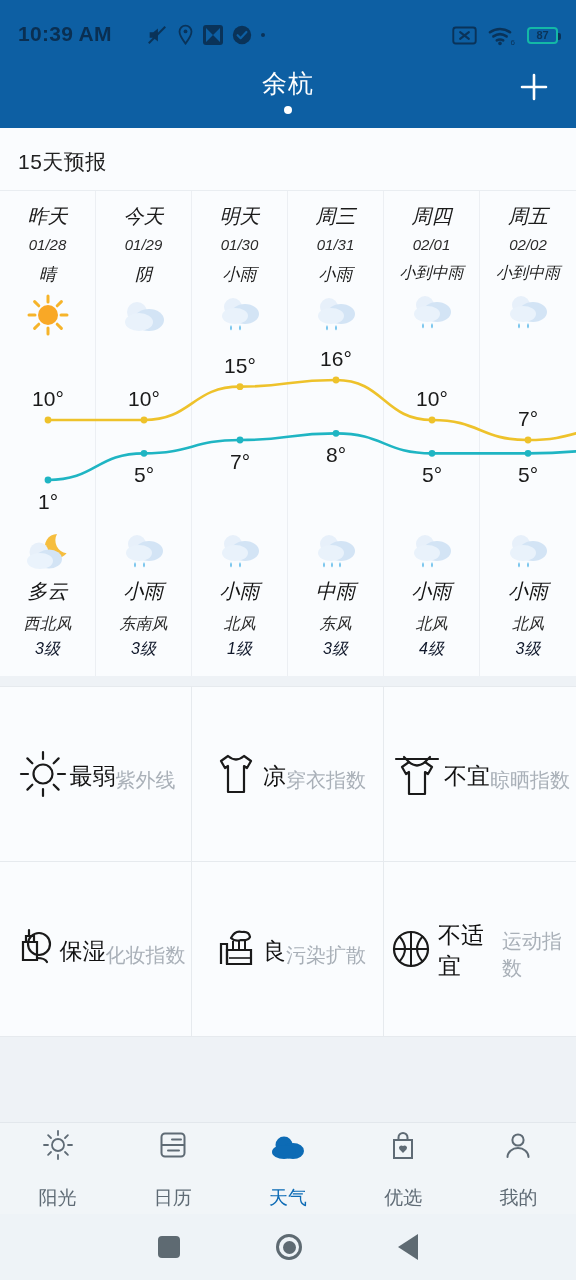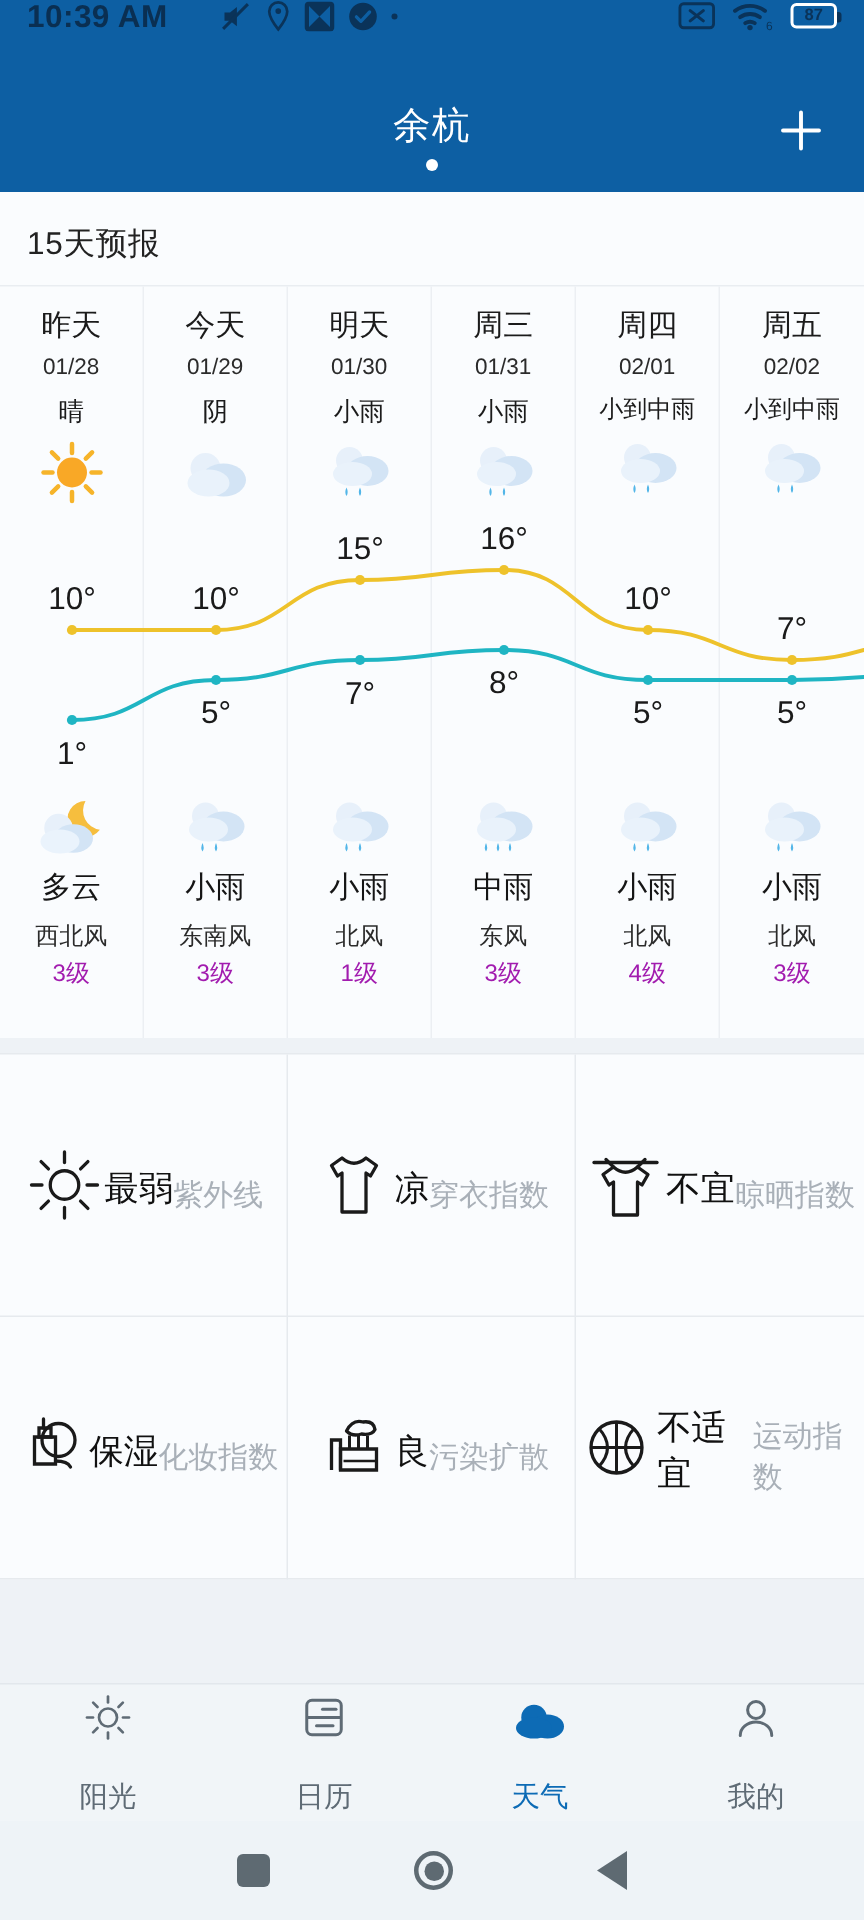--- a/index.html
+++ b/index.html
@@ -7,28 +7,28 @@
     width: 576px; height: 1280px;
     font-family: "Liberation Sans", "DejaVu Sans", sans-serif;
     background: #eef2f6;
     overflow: hidden;
   }
   #app { position: relative; width: 576px; height: 1280px; display: flex; flex-direction: column; }
 
   
   .statusbar {
     height: 46px; background: #0d5fa3; color: #06365e;
-    display: flex; align-items: flex-start; padding: 0 18px; flex: none; gap: 26px;
+    display: flex; align-items: flex-end; padding: 0 18px; flex: none; gap: 26px;
   }
   .status-time { font-size: 21px; font-weight: 600; letter-spacing: .3px; color: #0a2f52; }
   .status-left-icons { display: flex; align-items: center; gap: 9px; margin-left: 8px; }
   .status-right { margin-left: auto; display: flex; align-items: center; gap: 11px; }
   .sicon { display: block; }
   .batt {
-    width: 31px; height: 17px; border: 2px solid #ffffff; border-radius: 4px;
+    width: 31px; height: 17px; border: 2px solid #14b8a6; border-radius: 4px;
     position: relative; display: flex; align-items: center; justify-content: center;
   }
   .batt:after {
     content:""; position:absolute; right:-5px; top:4px; width:3px; height:7px;
     background:#0a3359; border-radius:0 2px 2px 0;
   }
   .batt span { font-size: 11px; font-weight: 700; color: #0a3359; line-height: 1; }
   .dot-tiny { width: 4px; height: 4px; border-radius: 50%; background: #0a3359; }
 
   
@@ -50,21 +50,21 @@
   .content { flex: 1; overflow: hidden; background: #eef2f6; display: flex; flex-direction: column; }
 
   .card { background: #fafcfe; }
   .card-title {
     font-size: 21px; color: #222; padding: 20px 22px 14px 18px;
     letter-spacing: .5px;
   }
 
   
   .forecast { border-top: 1px solid #e9edf1; position: relative; }
-  .fc-cols { display: flex; width: 100%; }
+  .fc-cols { display: flex; width: 100%; font-style: italic; }
   .fc-col {
     width: 96px; flex: none; border-right: 1px solid #eceff3;
     display: flex; flex-direction: column; align-items: center;
   }
   .fc-col:last-child { border-right: none; }
   .fc-day { font-size: 20px; color: #1b1b1b; margin-top: 12px; }
   .fc-date { font-size: 15px; color: #2b2b2b; margin-top: 6px; }
   .fc-cond { font-size: 17px; color: #1b1b1b; margin-top: 10px; white-space: nowrap; }
   .fc-cond.narrow { font-size: 16px; }
   .fc-icon { height: 46px; margin-top: 6px; display: flex; align-items: center; justify-content: center; }
@@ -73,21 +73,21 @@
   .chartwrap { position: relative; height: 180px; }
   .chartwrap .grid { position: absolute; inset: 0; display: flex; }
   .gcell { width: 96px; flex: none; border-right: 1px solid #eceff3; }
   .gcell:last-child { border-right: none; }
   .chartwrap svg { position: absolute; inset: 0; }
 
   
   .fc-night-icon { height: 48px; margin-top: 10px; display:flex; align-items:center; justify-content:center; }
   .fc-ncond { font-size: 20px; color: #151515; margin-top: 2px; }
   .fc-wind { font-size: 16px; color: #2b2b2b; margin-top: 9px; }
-  .fc-winds { font-size: 16px; color: #a21caf; margin-top: 4px; margin-bottom: 32px; }
+  .fc-winds { font-size: 16px; color: #0f172a; margin-top: 4px; margin-bottom: 16px; }
 
   
   .life { margin-top: 10px; }
   .life-grid { display: grid; grid-template-columns: repeat(3, 1fr); border-top: 1px solid #e6eaee; }
   .life-cell {
     height: 175px; display: flex; flex-direction: row; align-items: center; justify-content: center;
     border-right: 1px solid #e6eaee; border-bottom: 1px solid #e6eaee;
   }
   .life-cell:nth-child(3n) { border-right: none; }
   .life-ic { height: 62px; display: flex; align-items: center; justify-content: center; }
@@ -535,20 +535,30 @@
       <div class="tab-ic">
         <svg width="38" height="28" viewBox="0 0 38 28">
           <circle cx="15" cy="12" r="8.5" fill="#0d6bb5"></circle>
           <ellipse cx="24" cy="18" rx="11" ry="8" fill="#0d6bb5"></ellipse>
           <ellipse cx="15" cy="19" rx="12" ry="7" fill="#0d6bb5"></ellipse>
         </svg>
       </div>
       <div class="tab-lbl">天气</div>
     </div>
 
+    <div class="tab">
+      <div class="tab-ic">
+        <svg width="32" height="32" viewBox="0 0 32 32">
+          <path d="M7 11 h18 v18 h-18z" fill="none" stroke="#5f6b75" stroke-width="2"></path>
+          <path d="M11.5 11 V8.5 a4.5 4.5 0 0 1 9 0 V11" fill="none" stroke="#5f6b75" stroke-width="2"></path>
+          <path d="M16 24 l-3.6-3.8 a2.4 2.4 0 0 1 3.6-3.1 a2.4 2.4 0 0 1 3.6 3.1z" fill="#5f6b75"></path>
+        </svg>
+      </div>
+      <div class="tab-lbl">优选</div>
+    </div>
 
     <div class="tab">
       <div class="tab-ic">
         <svg width="32" height="32" viewBox="0 0 32 32">
           <circle cx="16" cy="11" r="5.6" fill="none" stroke="#5f6b75" stroke-width="2"></circle>
           <path d="M5.5 28 a10.5 9 0 0 1 21 0" fill="none" stroke="#5f6b75" stroke-width="2" stroke-linecap="round"></path>
         </svg>
       </div>
       <div class="tab-lbl">我的</div>
     </div>

